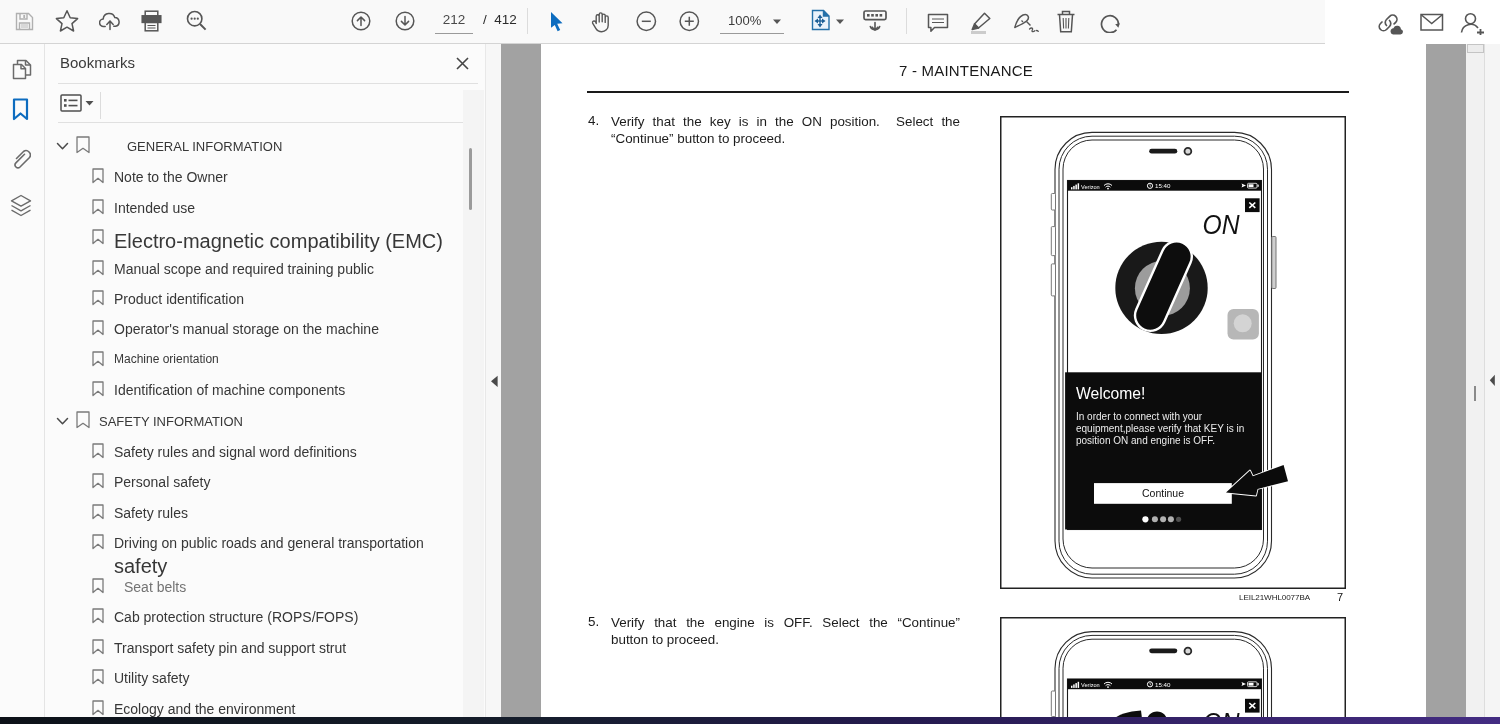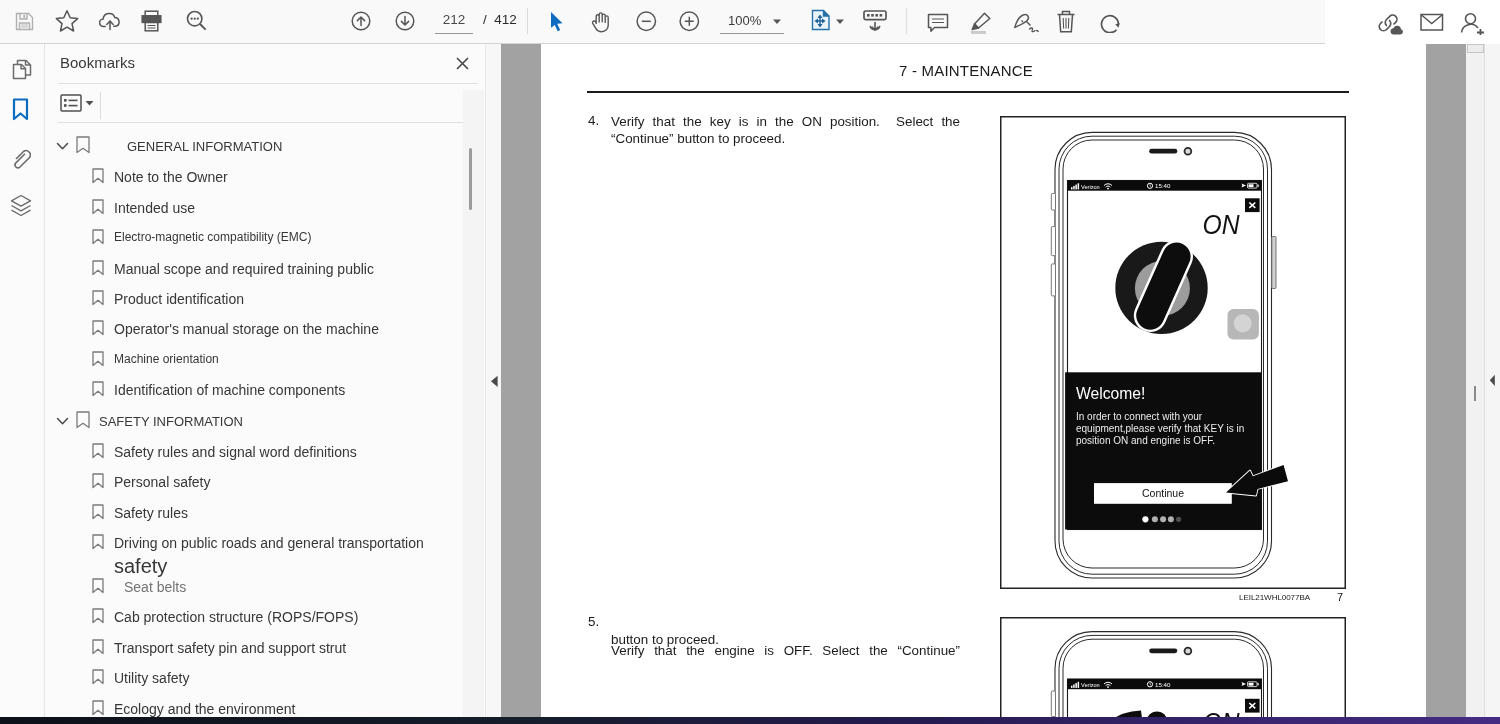--- a/index.html
+++ b/index.html
@@ -232,21 +232,21 @@
       <path d="M1 1 h10 v13.5 l-5.0 -4.2 l-5.0 4.2 z" fill="none" stroke="#7a7a7a" stroke-width="1.3" stroke-linejoin="round"></path>
     </svg>
 <div class="abs" style="left:69px;top:125px;font-size:14px;color:#373737;white-space:nowrap;">Note to the Owner</div>
 <svg style="position:absolute;left:46.5px;top:154.5px" width="12" height="16" viewBox="0 0 12 16">
       <path d="M1 1 h10 v13.5 l-5.0 -4.2 l-5.0 4.2 z" fill="none" stroke="#7a7a7a" stroke-width="1.3" stroke-linejoin="round"></path>
     </svg>
 <div class="abs" style="left:69px;top:155.5px;font-size:14px;color:#373737;white-space:nowrap;">Intended use</div>
 <svg style="position:absolute;left:46.5px;top:185px" width="12" height="16" viewBox="0 0 12 16">
       <path d="M1 1 h10 v13.5 l-5.0 -4.2 l-5.0 4.2 z" fill="none" stroke="#7a7a7a" stroke-width="1.3" stroke-linejoin="round"></path>
     </svg>
-<div class="abs" style="left:69px;top:186px;font-size:12px;color:#373737;white-space:nowrap;">Electro-magnetic compatibility (EMC)</div>
+<div class="abs" style="left:69px;top:186px;font-size:20px;color:#373737;white-space:nowrap;">Electro-magnetic compatibility (EMC)</div>
 <svg style="position:absolute;left:46.5px;top:215.5px" width="12" height="16" viewBox="0 0 12 16">
       <path d="M1 1 h10 v13.5 l-5.0 -4.2 l-5.0 4.2 z" fill="none" stroke="#7a7a7a" stroke-width="1.3" stroke-linejoin="round"></path>
     </svg>
 <div class="abs" style="left:69px;top:216.5px;font-size:14px;color:#373737;white-space:nowrap;">Manual scope and required training public</div>
 <svg style="position:absolute;left:46.5px;top:245.5px" width="12" height="16" viewBox="0 0 12 16">
       <path d="M1 1 h10 v13.5 l-5.0 -4.2 l-5.0 4.2 z" fill="none" stroke="#7a7a7a" stroke-width="1.3" stroke-linejoin="round"></path>
     </svg>
 <div class="abs" style="left:69px;top:246.5px;font-size:14px;color:#373737;white-space:nowrap;">Product identification</div>
 <svg style="position:absolute;left:46.5px;top:276px" width="12" height="16" viewBox="0 0 12 16">
       <path d="M1 1 h10 v13.5 l-5.0 -4.2 l-5.0 4.2 z" fill="none" stroke="#7a7a7a" stroke-width="1.3" stroke-linejoin="round"></path>
@@ -369,21 +369,21 @@
         <circle cx="145.4" cy="403.3" r="3.1" fill="#fff"></circle>
         <circle cx="154.9" cy="403.3" r="3" fill="#b0b0b0"></circle>
         <circle cx="163.1" cy="403.3" r="3" fill="#b0b0b0"></circle>
         <circle cx="170.9" cy="403.3" r="3" fill="#b0b0b0"></circle>
         <circle cx="178.6" cy="403.3" r="2.6" fill="#4f4f4f"></circle>
         <path d="M226 376.5 L250 354.5 L252.8 360.3 L283.6 348.9 L288 365.3 L257.6 372.9 L256 379.5 Z" fill="#0b0b0b" stroke="#fff" stroke-width="1.8" paint-order="stroke" stroke-linejoin="round"></path>
       </svg>
 <div class="abs" style="left:620px;top:548.5px;width:149px;text-align:right;font-size:8.1px;letter-spacing:-0.1px;color:#222;">LEIL21WHL0077BA</div>
 <div class="abs" style="left:796px;top:547px;font-size:11px;color:#111;">7</div>
 <div class="abs" style="left:47px;top:570px;font-size:13.4px;color:#1c1c1c;">5.</div>
-<div class="abs" style="left:70px;top:570px;width:349px;font-size:13.4px;line-height:17.8px;color:#1c1c1c;text-align:justify;text-align-last:justify;margin-top:28px;">Verify that the engine is OFF. Select the “Continue”</div>
+<div class="abs" style="left:70px;top:570px;width:349px;font-size:13.4px;line-height:17.8px;color:#1c1c1c;text-align:justify;text-align-last:justify;">Verify that the engine is OFF. Select the “Continue”</div>
 <div class="abs" style="left:70px;top:587.8px;width:349px;font-size:13.4px;color:#1c1c1c;">button to proceed.</div>
 <svg style="position:absolute;left:459px;top:573px" width="346" height="107" viewBox="0 0 346 107">
         <rect x="0.75" y="0.75" width="344.5" height="120" fill="#fff" stroke="#222" stroke-width="1.5"></rect>
         <rect x="55" y="14.6" width="216.5" height="445.6" rx="37" fill="#fff" stroke="#2a2a2a" stroke-width="1.1"></rect>
         <rect x="59" y="18.4" width="208.5" height="438" rx="33" fill="none" stroke="#2a2a2a" stroke-width="1"></rect>
         <rect x="63" y="22.2" width="200.5" height="428" rx="29" fill="none" stroke="#2a2a2a" stroke-width="1"></rect>
         <g fill="#fdfdfd" stroke="#777" stroke-width="1">
           <rect x="51.3" y="74" width="4.2" height="25.5" rx="1"></rect>
           <rect x="271.8" y="118" width="4.2" height="52" rx="1" fill="#cfcfcf"></rect>
         </g>

